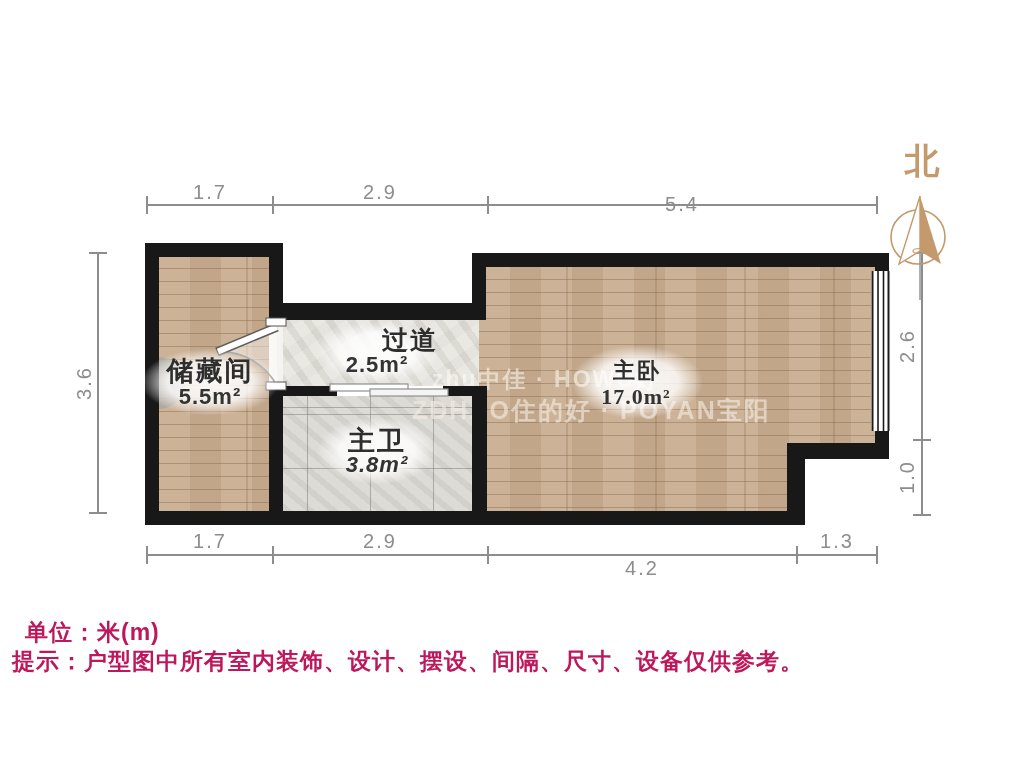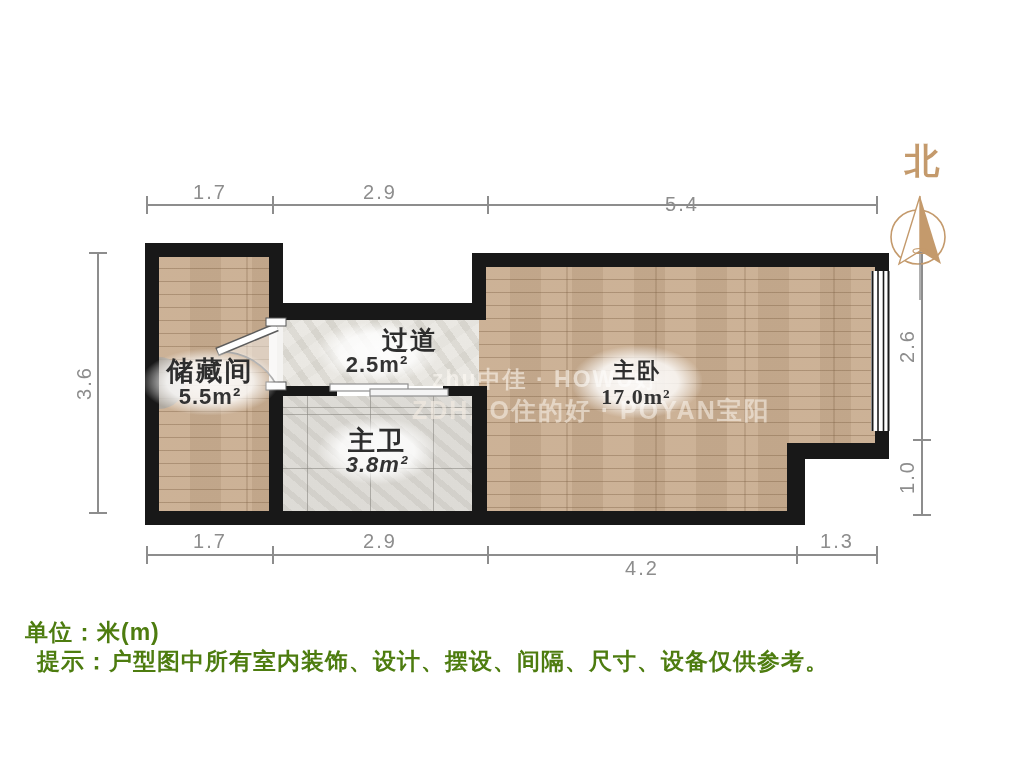--- a/index.html
+++ b/index.html
@@ -49,21 +49,21 @@
     transform:translate(-50%,-50%);
   }
   .dim-label.vert{transform:translate(-50%,-50%) rotate(-90deg);}
   
   .wm{white-space:nowrap;font-weight:bold;letter-spacing:2px;}
   #wm1{color:rgba(255,252,246,.55);font-size:23px;}
   #wm2{color:rgba(243,236,226,.62);font-size:25px;}
   
   #north-label{color:#c49a6c;font-size:35px;font-weight:bold;transform:translate(-50%,-50%);}
   
-  .note{color:#4d7c0f;font-size:23px;font-weight:600;letter-spacing:1px;white-space:nowrap;}
+  .note{color:#be185d;font-size:23px;font-weight:600;letter-spacing:1px;white-space:nowrap;}
 </style>
 </head>
 <body>
 
 <div id="stage">
 
   <div class="abs floor-wood" style="left:159px;top:256px;width:110px;height:255px;"></div>
   <div class="abs floor-marble" style="left:283px;top:320px;width:196px;height:66px;border-right:1px solid #b9b7b2;"></div>
   <div class="abs floor-tile" style="left:283px;top:396px;width:189px;height:115px;"></div>
   <div class="abs floor-wood" style="left:479px;top:267px;width:400px;height:176px;"></div>
@@ -173,15 +173,15 @@
   <div class="abs dim-label" style="left:642px;top:541px;margin-top:27px;">4.2</div>
   <div class="abs dim-label" style="left:837px;top:541px;">1.3</div>
 
   <div class="abs dim-label vert" style="left:84px;top:383px;">3.6</div>
   <div class="abs dim-label vert" style="left:907px;top:346px;">2.6</div>
   <div class="abs dim-label vert" style="left:907px;top:477px;">1.0</div>
 
   <div id="north-label" class="abs" style="left:922px;top:161px;">北</div>
 
   <div class="abs note" style="left:25px;top:617px;">单位：米(m)</div>
-  <div class="abs note" style="left:37px;top:646px;text-align:right;">提示：户型图中所有室内装饰、设计、摆设、间隔、尺寸、设备仅供参考。</div>
+  <div class="abs note" style="left:12px;top:646px;text-align:right;">提示：户型图中所有室内装饰、设计、摆设、间隔、尺寸、设备仅供参考。</div>
 
 </div>
 
 </body></html>

